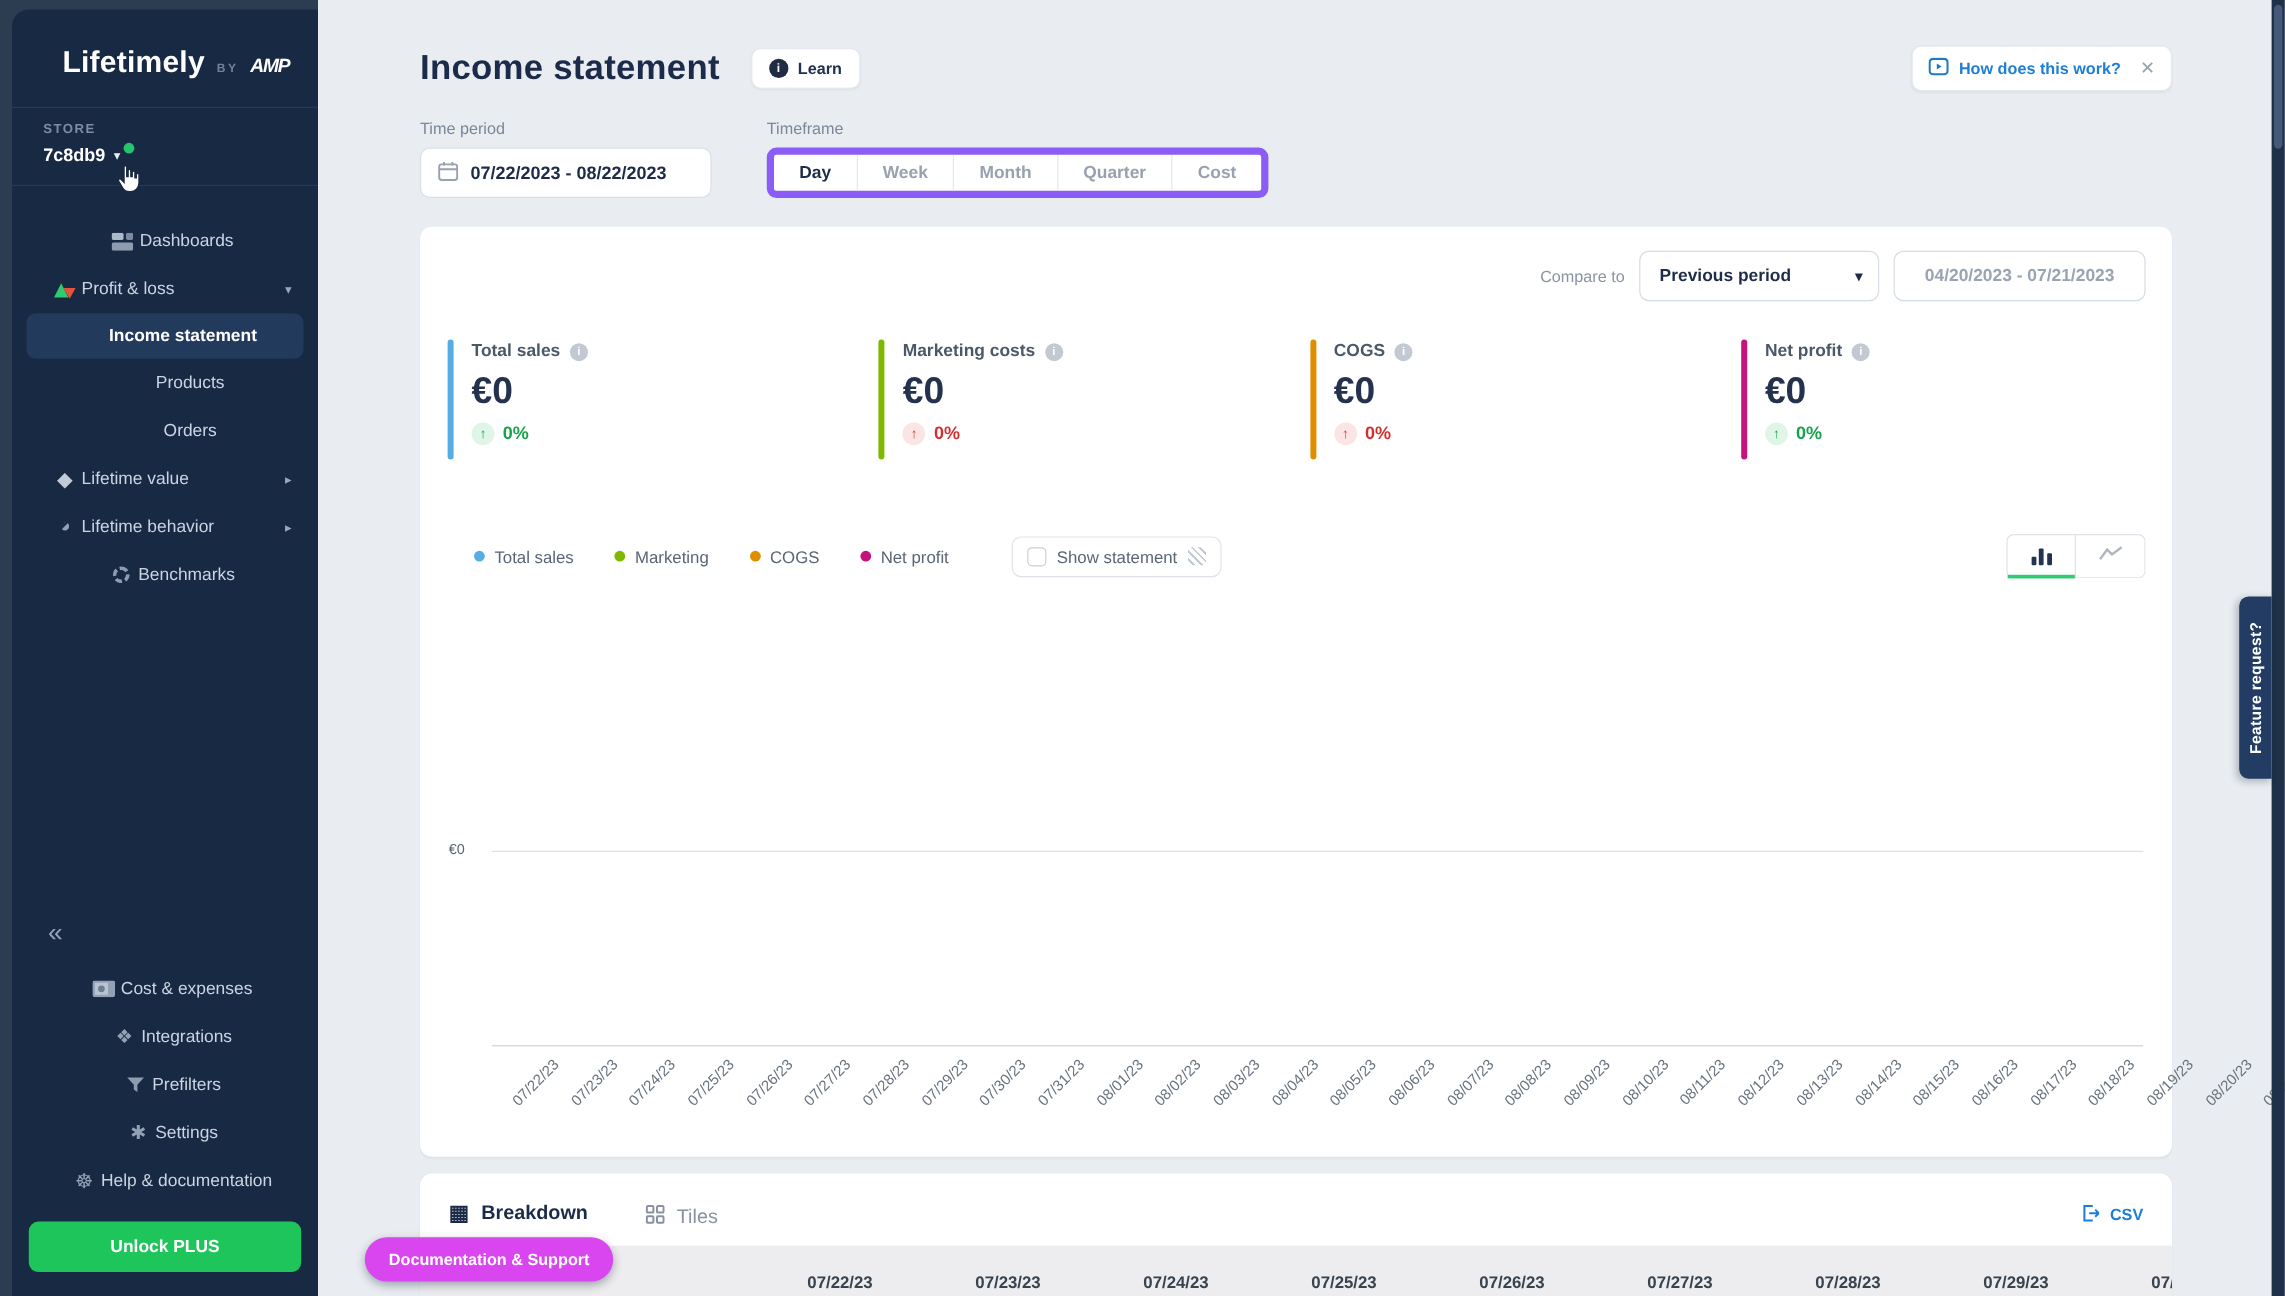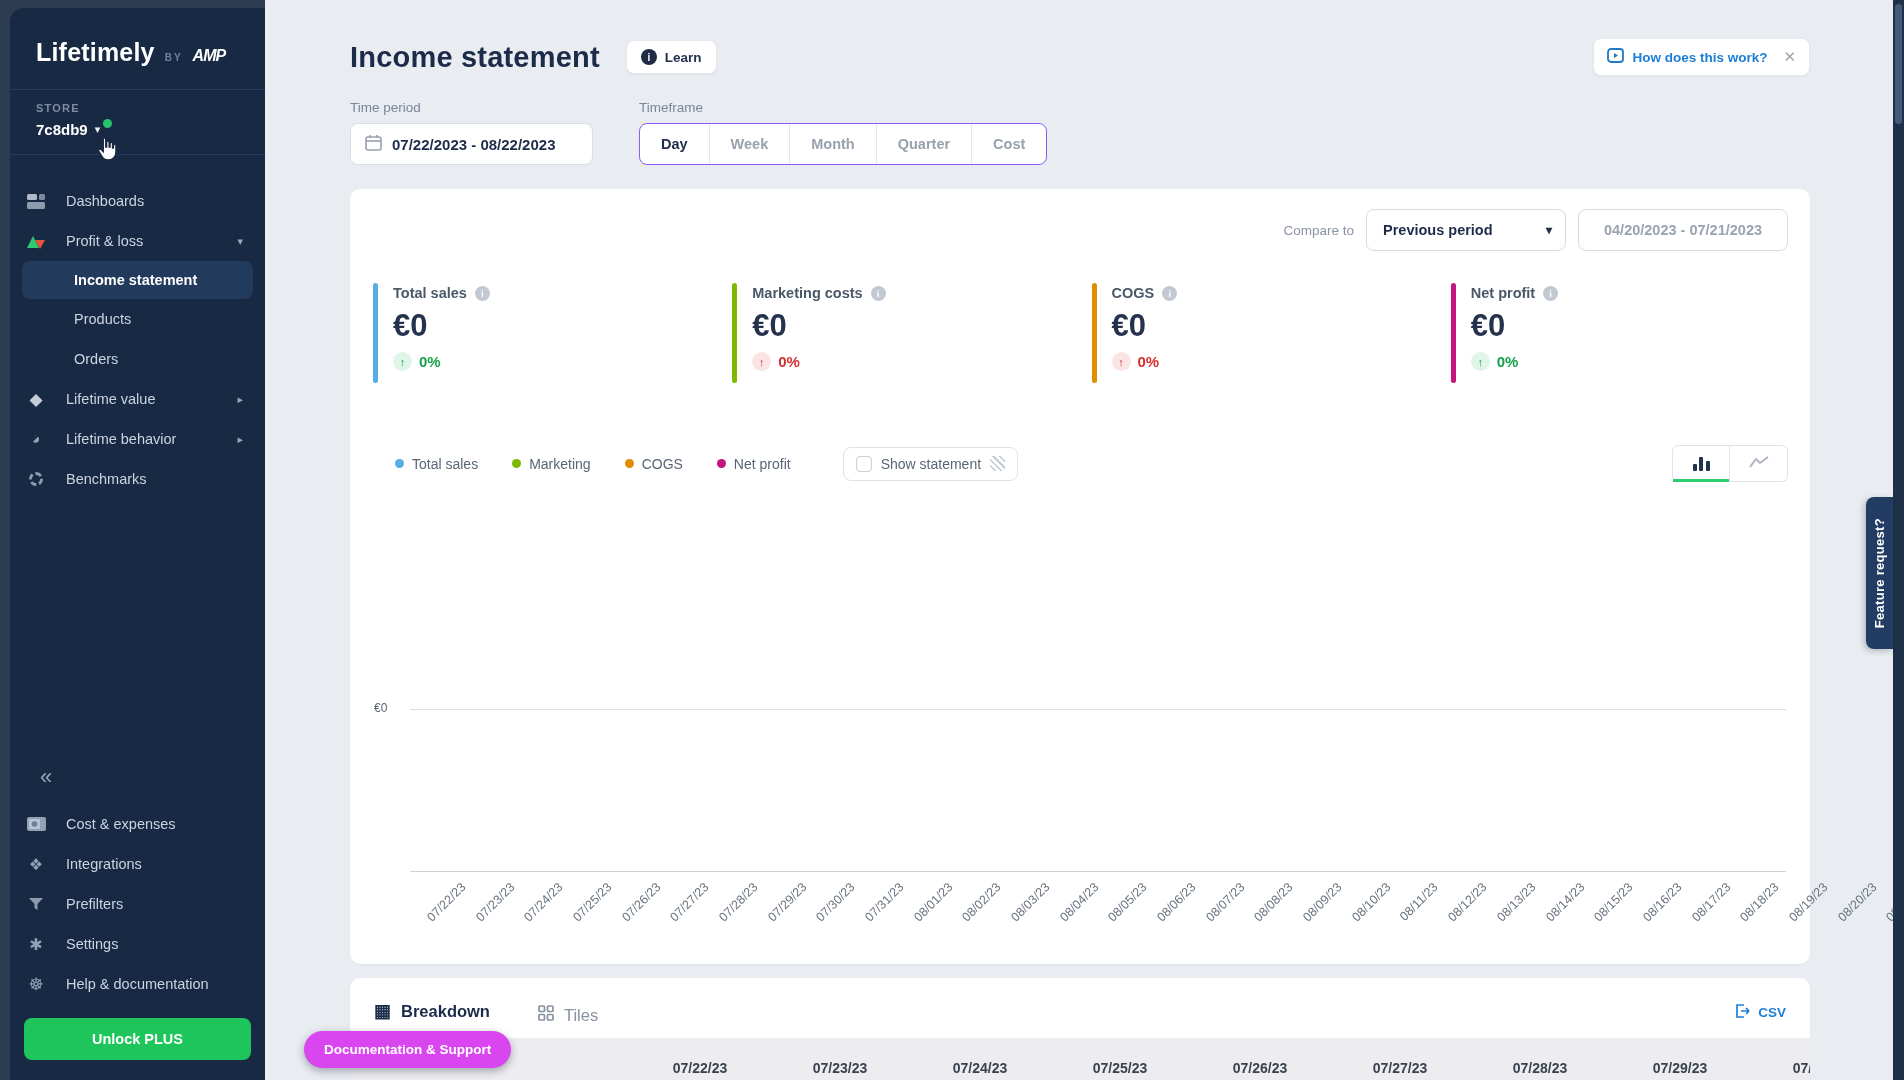--- a/index.html
+++ b/index.html
@@ -2,32 +2,32 @@
 <html><head>
 <meta charset="utf-8">
 <style>
   * { margin:0; padding:0; box-sizing:border-box; }
   html,body { width:1904px; height:1080px; overflow:hidden; font-family:"Liberation Sans", sans-serif; background:#2C3D52; }
   .app { display:flex; width:100%; height:100%; position:relative; }
 
   
   .left-wrap { width:265px; background:#2C3D52; position:relative; flex:0 0 265px; }
   .sidebar { position:absolute; top:8px; left:10px; right:0; bottom:0; background:#182944; border-top-left-radius:14px; display:flex; flex-direction:column; }
-  .logo-row { padding:30px 26px 22px; display:flex; align-items:baseline; gap:10px; }
+  .logo-row { padding:30px 42px 22px; display:flex; align-items:baseline; gap:10px; }
   .brand { color:#fff; font-size:25px; font-weight:700; letter-spacing:.2px; }
   .by { color:#72819B; font-size:10px; letter-spacing:2px; font-weight:600; }
   .amp { color:#fff; font-size:16px; font-weight:800; font-style:italic; letter-spacing:-1px; }
   .sb-divider { border-top:1px solid #273A59; }
   .store-block { padding:12px 26px 14px; }
   .store-label { color:#7E8CA3; font-size:11px; letter-spacing:1.2px; font-weight:600; }
   .store-row { display:flex; align-items:center; gap:7px; margin-top:5px; color:#fff; font-size:15px; font-weight:700; }
   .chev { font-size:11px; color:#E8EDF4; font-weight:400; }
   .store-dot { width:9px; height:9px; border-radius:50%; background:#27C46D; margin-bottom:12px; margin-left:-4px; }
   .nav { padding-top:26px; }
-  .nav-item { height:40px; display:flex; align-items:center; gap:20px; padding:0 22px 0 16px; color:#CBD4E1; font-size:14.5px; cursor:pointer; }
+  .nav-item { height:40px; display:flex; align-items:center; gap:4px; padding:0 22px 0 34px; color:#CBD4E1; font-size:14.5px; cursor:pointer;justify-content:center; }
   .nav-item .icon { width:20px; display:inline-flex; justify-content:center; color:#93A1B5; font-style:normal; }
   .nav-sub { padding-left:64px; }
   .nav-active { background:#223A5C; border-radius:8px; margin:0 12px; padding-left:52px; color:#fff; font-weight:600; height:38px; }
   .caret { margin-left:auto; font-size:11px; color:#9AA7BB; }
   .nav-bottom { margin-top:auto; padding-bottom:6px; }
   .collapse { padding:0 0 14px 30px; color:#97A4B8; font-size:22px; cursor:pointer; }
   .unlock { margin:14px 14px 14px; height:42px; border-radius:8px; background:#1EC55B; color:#fff; font-size:14.5px; font-weight:700; display:flex; align-items:center; justify-content:center; cursor:pointer; }
   .icon-dashed-circle { width:14px; height:14px; border:3px dashed #8E9CB0; border-radius:50%; }
   .glyph { font-size:16px; }
   .rot45 { display:inline-block; transform:rotate(45deg); }
@@ -38,21 +38,21 @@
   .page-title { font-size:29px; font-weight:800; color:#1C2B4A; letter-spacing:.2px; }
   .pill { background:#fff; border:1px solid #E5E9EF; border-radius:8px; display:inline-flex; align-items:center; gap:8px; box-shadow:0 1px 2px rgba(20,40,70,.06); cursor:pointer; }
   .learn-pill { margin-left:26px; padding:8px 14px; font-size:13.5px; font-weight:600; color:#23324E; }
   .info-dark { width:16px; height:16px; border-radius:50%; background:#1F2C44; color:#fff; font-size:10px; font-weight:700; display:inline-flex; align-items:center; justify-content:center; }
   .how-pill { margin-left:auto; padding:9px 13px; font-size:13.5px; font-weight:600; color:#1D7ED8; }
   .how-x { color:#9AA3AF; font-size:15px; margin-left:8px; font-weight:400; }
 
   .filters-row { display:flex; gap:46px; margin-top:24px; }
   .field-label { font-size:13.5px; color:#7B8698; margin-bottom:8px; }
   .date-input { width:243px; height:42px; background:#fff; border:1px solid #D9DFE7; border-radius:8px; display:flex; align-items:center; gap:10px; padding:0 14px; font-size:15px; font-weight:700; color:#1E2C4A; cursor:pointer; }
-  .segmented { display:inline-flex; background:#fff; border:1px solid #8b5cf6; border-radius:8px; overflow:hidden; height:42px; }
+  .segmented { display:inline-flex; background:#fff; border:6px solid #8b5cf6; border-radius:8px; overflow:hidden; height:42px; }
   .segment { padding:0 21px; display:flex; align-items:center; font-size:14.5px; font-weight:600; color:#98A1AE; border-right:1px solid #E3E7ED; cursor:pointer; }
   .segment:last-child { border-right:none; }
   .segment.active { color:#1E2C4A; font-weight:700; }
 
   .card { background:#fff; border-radius:10px; box-shadow:0 1px 2px rgba(20,40,70,.05); }
   .main-card { margin-top:24px; height:775px; position:relative; }
   .compare-row { display:flex; justify-content:flex-end; align-items:center; gap:12px; padding:20px 22px 0; }
   .compare-label { font-size:13.5px; color:#8A93A3; }
   .select { position:relative; height:42px; border:1px solid #D6DCE4; border-radius:8px; display:flex; align-items:center; padding:0 36px 0 16px; font-size:14.5px; font-weight:700; color:#1E2C4A; min-width:200px; cursor:pointer; background:#fff; }
   .select .chev-dark { position:absolute; right:13px; color:#1E2C4A; font-size:12px; }

